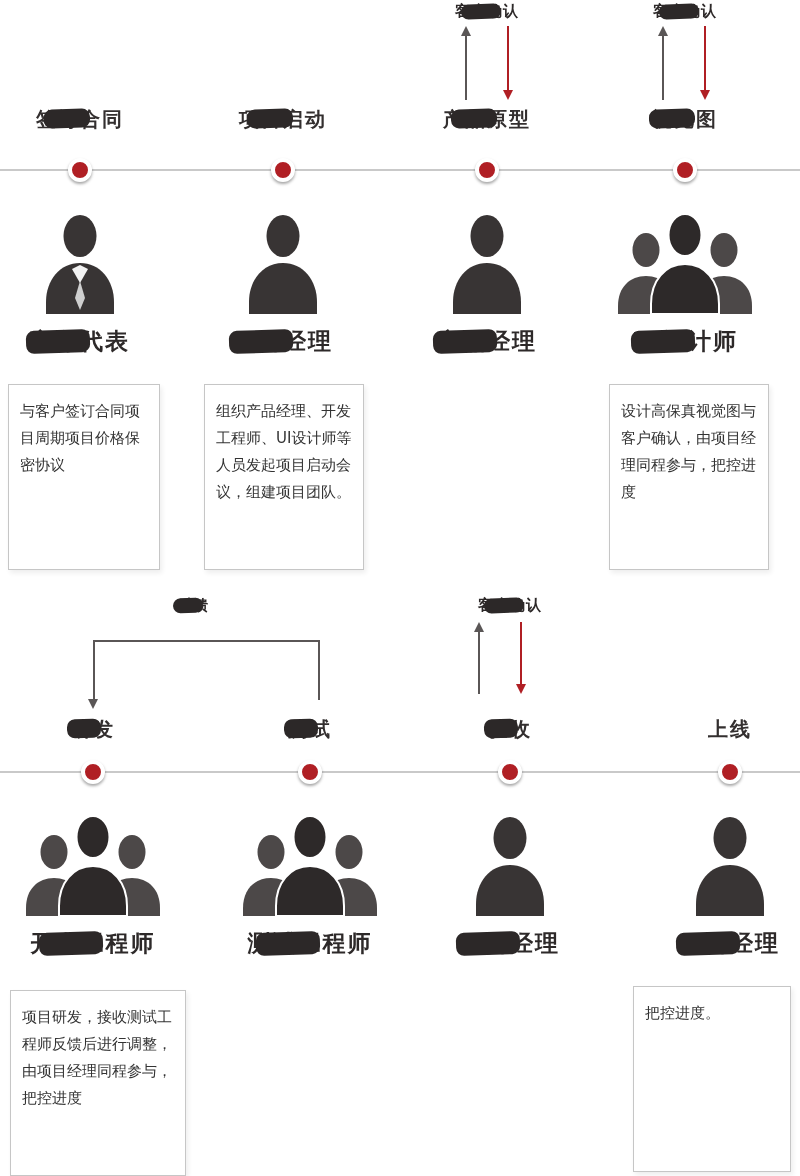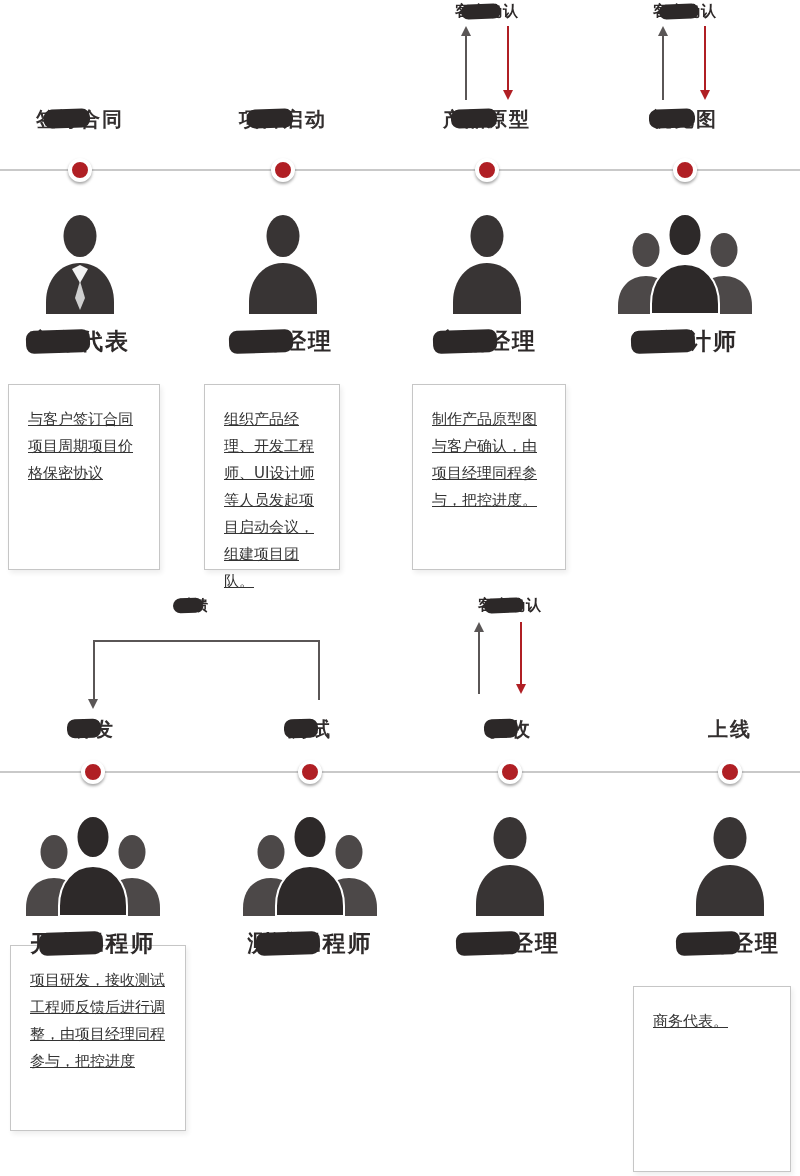--- a/index.html
+++ b/index.html
@@ -12,21 +12,21 @@
   .lbl span,.stage-title span,.role span{position:relative;z-index:1;}
 
   .timeline{position:absolute;left:0;right:0;height:2px;background:#c9c9c9;}
   .dot{position:absolute;width:16px;height:16px;background:#b01f24;border:4px solid #fff;border-radius:50%;
        box-shadow:0 2px 3px rgba(0,0,0,.35);}
 
   .person{position:absolute;}
 
   .desc-box{position:absolute;height:186px;background:#fff;border:1px solid #c6c6c6;box-sizing:border-box;
             padding:13px 11px;box-shadow:2px 3px 5px rgba(0,0,0,.07);}
-  .desc-text{margin:8px;font-size:15px;line-height:1.8;color:#333;text-align:left;text-decoration:underline;}
+  .desc-text{margin:0;font-size:15px;line-height:1.8;color:#333;text-align:left;}
 
   .arr{position:absolute;width:2px;}
   .arr.up{background:#5a5656;}
   .arr.up::before{content:"";position:absolute;top:-10px;left:-4px;width:0;height:0;
     border-left:5px solid transparent;border-right:5px solid transparent;border-bottom:10px solid #5a5656;}
   .arr.down{background:#b01f24;}
   .arr.down::after{content:"";position:absolute;bottom:-10px;left:-4px;width:0;height:0;
     border-left:5px solid transparent;border-right:5px solid transparent;border-top:10px solid #b01f24;}
 
   .feedback-bracket{position:absolute;border-top:2px solid #5a5656;border-left:2px solid #5a5656;
@@ -126,25 +126,25 @@
     <span>产品经理</span>
   </div>
   <div class="role" style="left:585px;top:326px;width:200px">
     <i class="blob blob-r"></i>
     <span>UI设计师</span>
   </div>
 
   <div class="desc-box" style="left:8px;top:384px;width:152px">
     <p class="desc-text">与客户签订合同项目周期项目价格保密协议</p>
   </div>
-  <div class="desc-box" style="left:204px;top:384px;width:136px">
+  <div class="desc-box" style="left:204px;top:384px;width:160px">
     <p class="desc-text">组织产品经理、开发工程师、UI设计师等人员发起项目启动会议，组建项目团队。</p>
   </div>
-  <div class="desc-box" style="left:412px;top:384px;width:154px">
-    <p class="desc-text">制作产品原型图与客户确认，由项目经理同程参与，把控进度。</p>
+  <div class="desc-box" style="left:609px;top:384px;width:160px">
+    <p class="desc-text">设计高保真视觉图与客户确认，由项目经理同程参与，把控进度</p>
   </div>
 
   <div class="lbl" style="left:153px;top:596px;width:80px">
     <i class="blob blob-s" style="width:30px;margin-left:-20px"></i>
     <span>反馈</span>
   </div>
   <div class="feedback-bracket" style="left:93px;top:640px;width:227px;height:60px"></div>
 
   <div class="lbl" style="left:460px;top:596px;width:100px">
     <i class="blob blob-s"></i>
@@ -218,20 +218,20 @@
   </div>
   <div class="role" style="left:410px;top:928px;width:200px">
     <i class="blob blob-r"></i>
     <span>项目经理</span>
   </div>
   <div class="role" style="left:630px;top:928px;width:200px">
     <i class="blob blob-r"></i>
     <span>项目经理</span>
   </div>
 
-  <div class="desc-box" style="left:10px;top:945px;width:176px">
+  <div class="desc-box" style="left:10px;top:990px;width:176px">
     <p class="desc-text">项目研发，接收测试工程师反馈后进行调整，由项目经理同程参与，把控进度</p>
   </div>
   <div class="desc-box" style="left:633px;top:986px;width:158px">
-    <p class="desc-text">商务代表。</p>
+    <p class="desc-text">把控进度。</p>
   </div>
 
 </div>
 
 </body></html>

